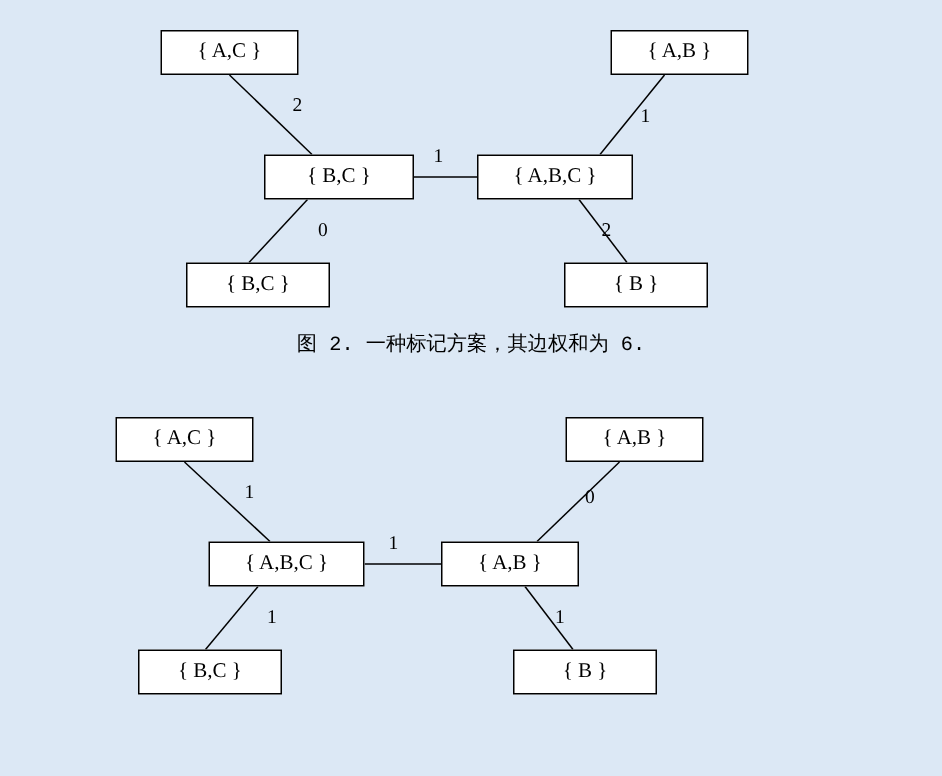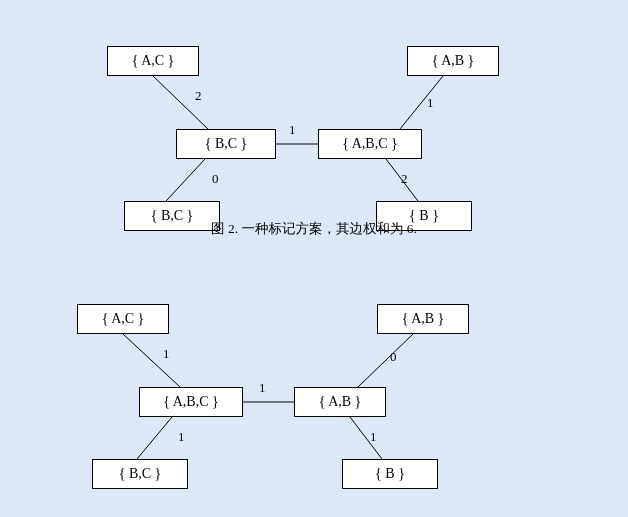--- a/index.html
+++ b/index.html
@@ -25,21 +25,20 @@
   }
   #figure1 { top: 0; height: 250px; }
   #figure2 { top: 258px; height: 259px; }
 
   .graph {
     position: absolute;
     left: 0;
     top: 0;
     width: 628px;
     height: 215px;
-    margin-top: 26px;
   }
   .graph svg {
     position: absolute;
     left: 0;
     top: 0;
   }
   .node {
     position: absolute;
     box-sizing: border-box;
     border: 1px solid #000;
@@ -57,21 +56,21 @@
     font-family: "Liberation Serif", serif;
     font-size: 13px;
     color: #000;
     line-height: 14px;
   }
   .caption {
     position: absolute;
     left: 0;
     width: 628px;
     text-align: center;
-    font-family: Liberation Serif, serif;
+    font-family: Liberation Mono, monospace;
     font-size: 13.5px;
     color: #000;
   }
   #caption1 { top: 220px; }
   #caption2 { top: 228px; }
 </style>
 </head>
 <body>
 
 <div id="stage">

